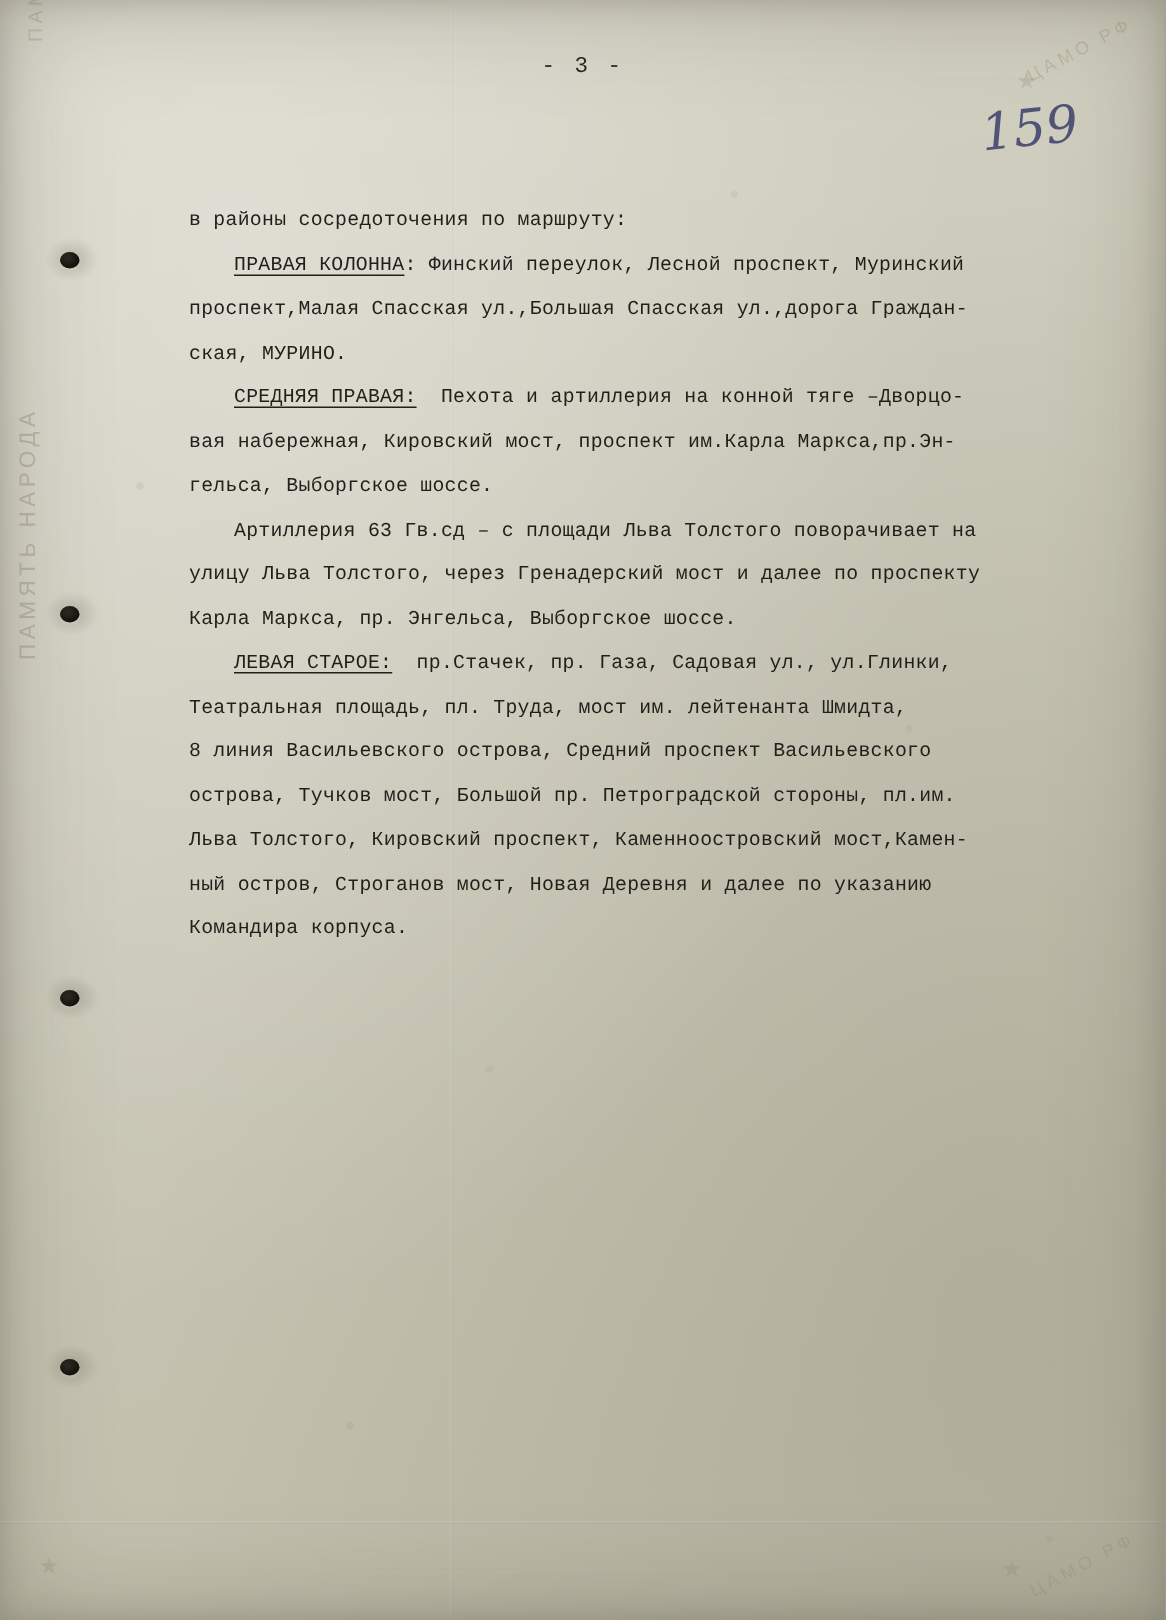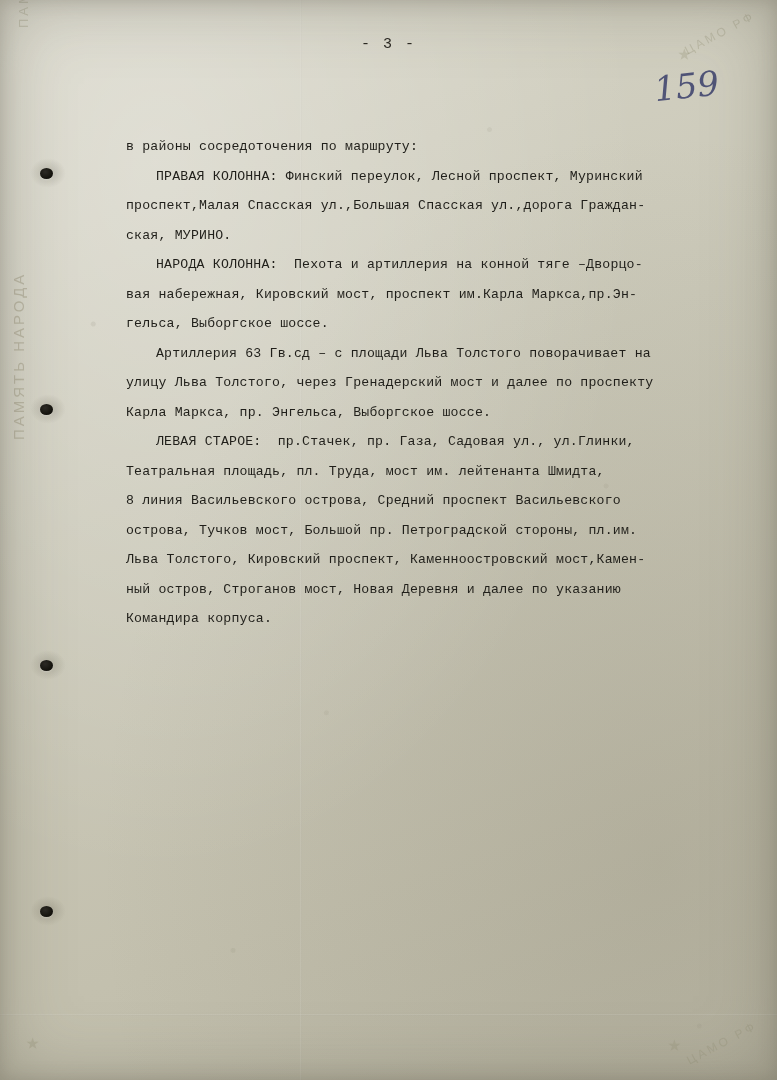--- a/index.html
+++ b/index.html
@@ -78,20 +78,21 @@
     margin-top: 24px;
   }
   .para {
     margin: 0 0 0 0;
     white-space: pre-wrap;
   }
   .para.indent {
     text-indent: 30px;
   }
   .u {
+    text-decoration: underline;
     text-underline-offset: 3px;
   }
   
   .hole {
     position: absolute;
     left: 40px;
     width: 13px;
     height: 11px;
     border-radius: 50%;
     background: radial-gradient(ellipse at 40% 35%, #2c2a24 0%, #15140f 60%, #0c0b08 100%);
@@ -194,21 +195,21 @@
   <div class="hole h1"></div>
   <div class="hole h2"></div>
   <div class="hole h3"></div>
   <div class="hole h4"></div>
 
   <div class="doc-body" id="doc-body">
       <div class="para"><span>в районы сосредоточения по маршруту:</span></div>
       <div class="para indent"><span class="u">ПРАВАЯ КОЛОННА</span><span>: Финский переулок, Лесной проспект, Муринский
 проспект,Малая Спасская ул.,Большая Спасская ул.,дорога Граждан-
 ская, МУРИНО.</span></div>
-      <div class="para indent"><span class="u">НАРОДА КОЛОННА:</span><span>  Пехота и артиллерия на конной тяге –Дворцо-
+      <div class="para indent"><span class="u">СРЕДНЯЯ ПРАВАЯ:</span><span>  Пехота и артиллерия на конной тяге –Дворцо-
 вая набережная, Кировский мост, проспект им.Карла Маркса,пр.Эн-
 гельса, Выборгское шоссе.</span></div>
       <div class="para indent"><span>Артиллерия 63 Гв.сд – с площади Льва Толстого поворачивает на
 улицу Льва Толстого, через Гренадерский мост и далее по проспекту
 Карла Маркса, пр. Энгельса, Выборгское шоссе.</span></div>
       <div class="para indent"><span class="u">ЛЕВАЯ СТАРОЕ:</span><span>  пр.Стачек, пр. Газа, Садовая ул., ул.Глинки,
 Театральная площадь, пл. Труда, мост им. лейтенанта Шмидта,
 8 линия Васильевского острова, Средний проспект Васильевского
 острова, Тучков мост, Большой пр. Петроградской стороны, пл.им.
 Льва Толстого, Кировский проспект, Каменноостровский мост,Камен-

